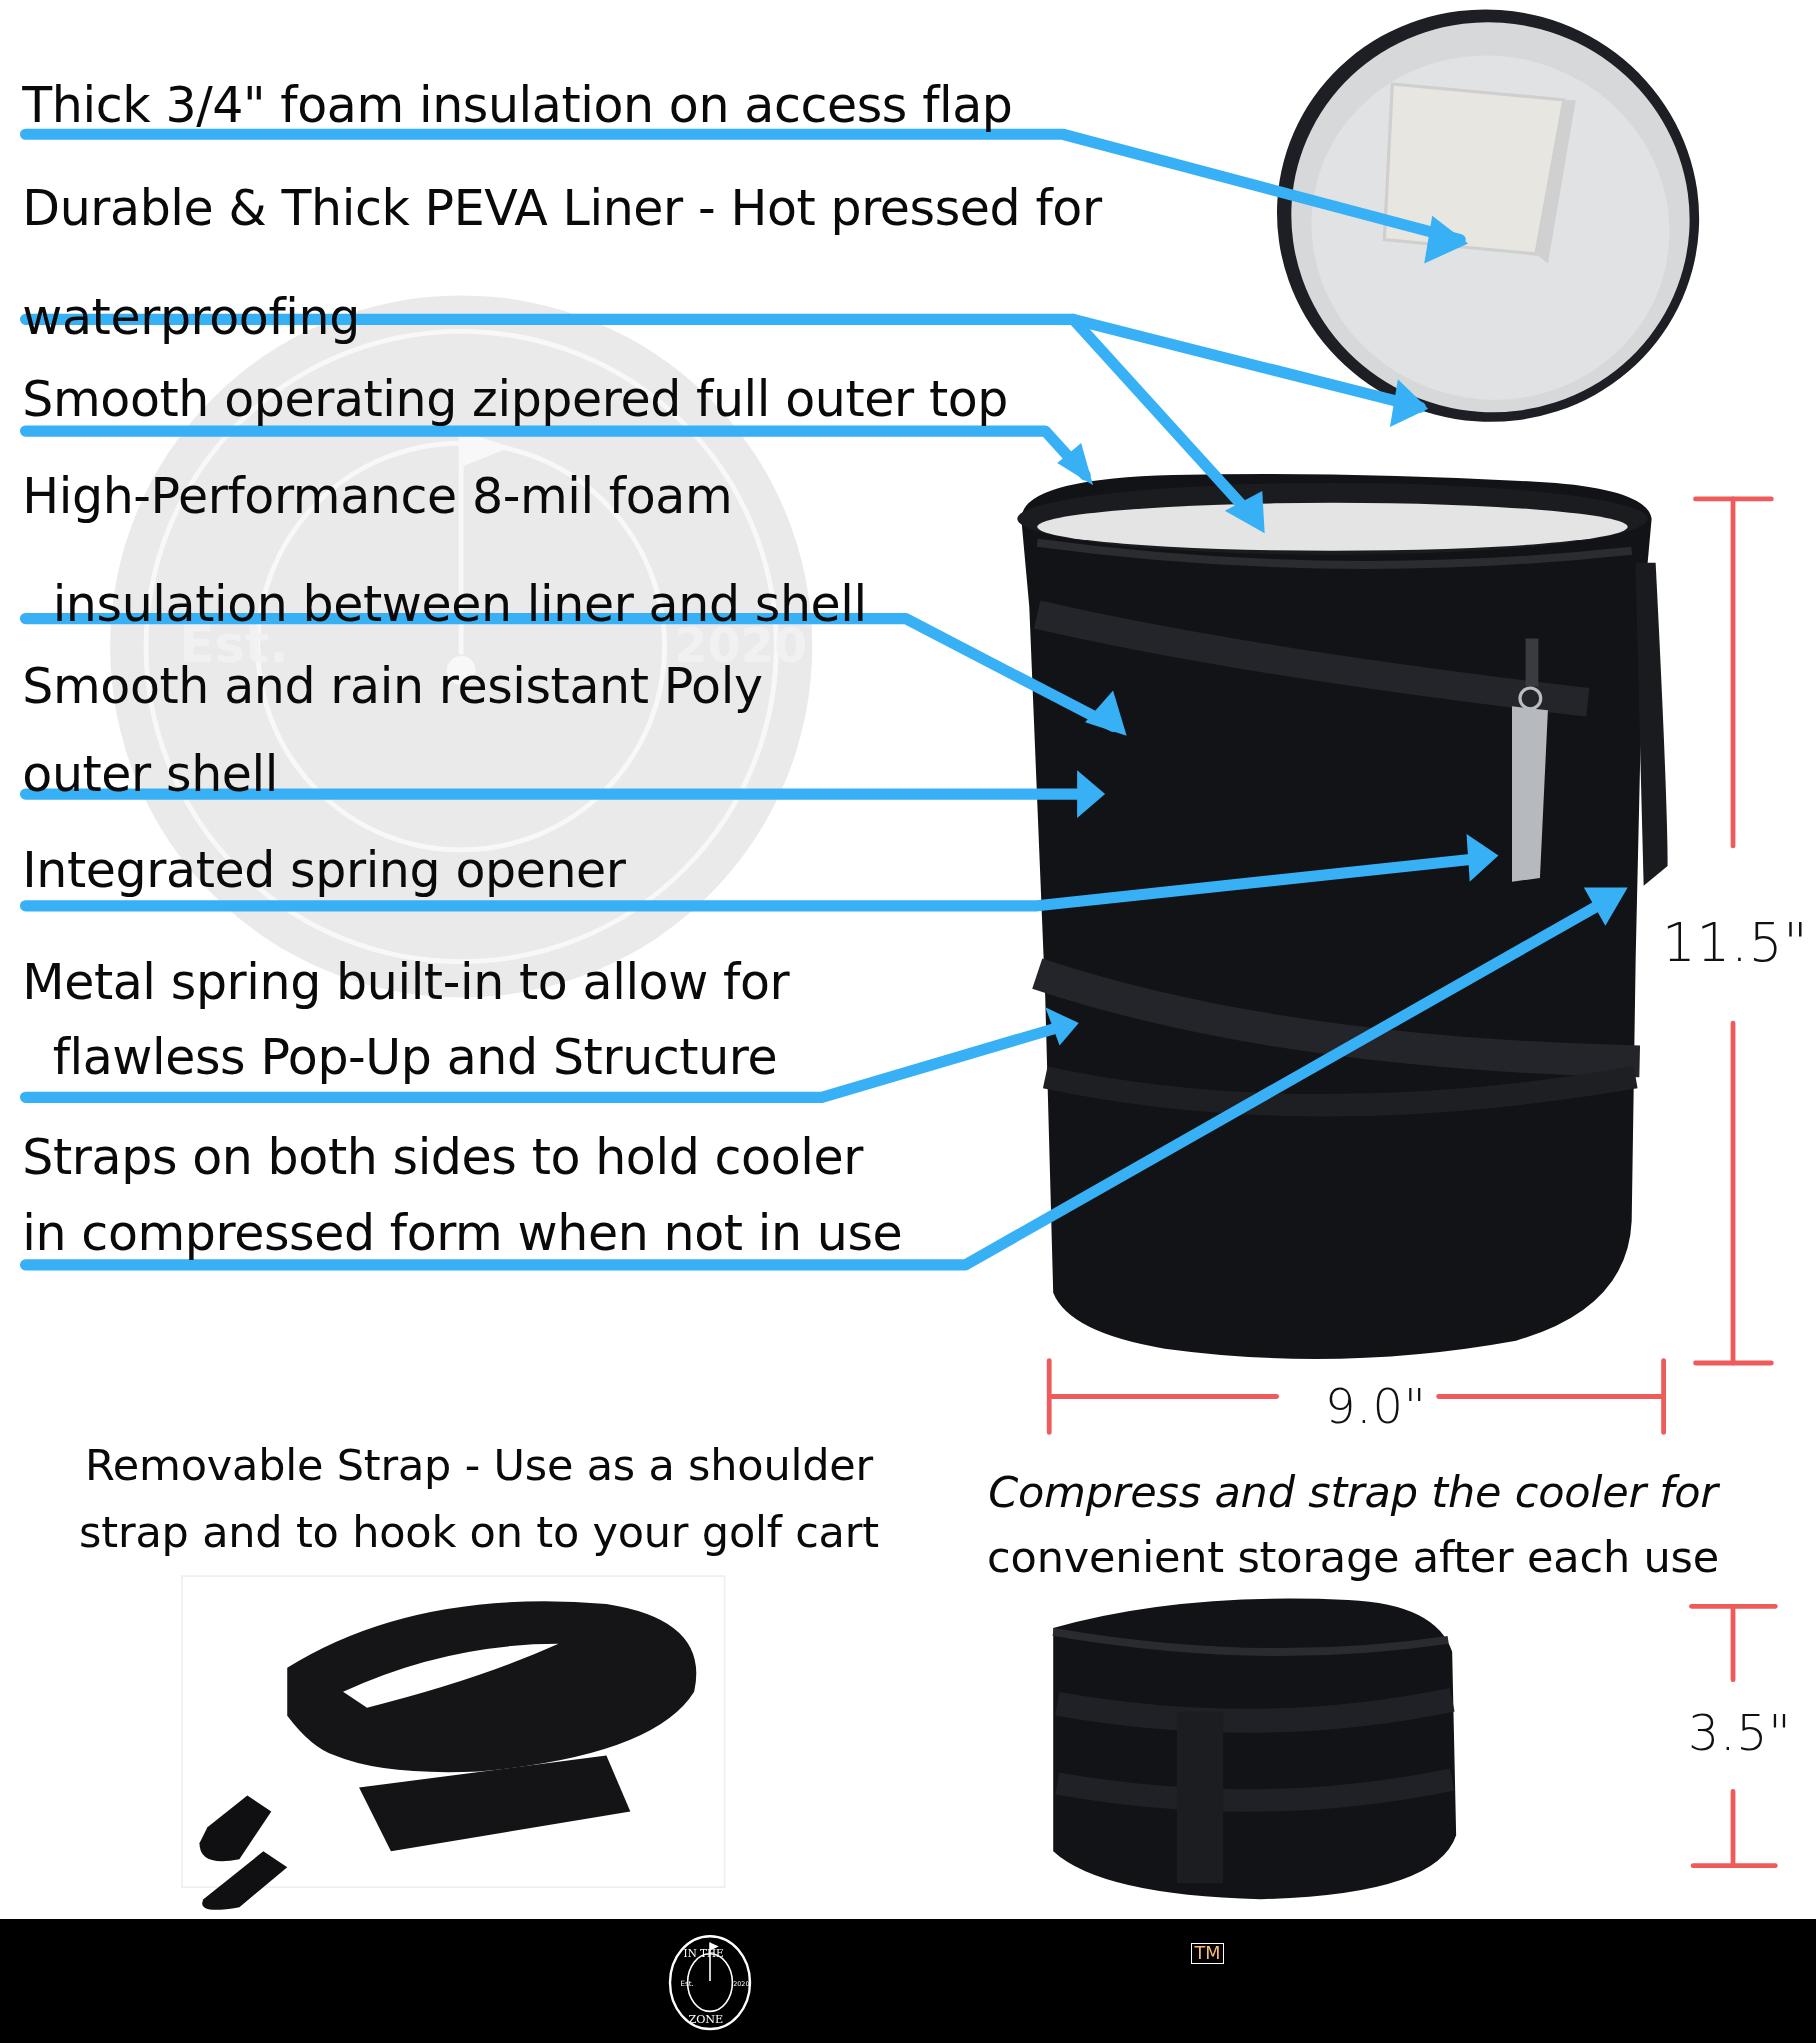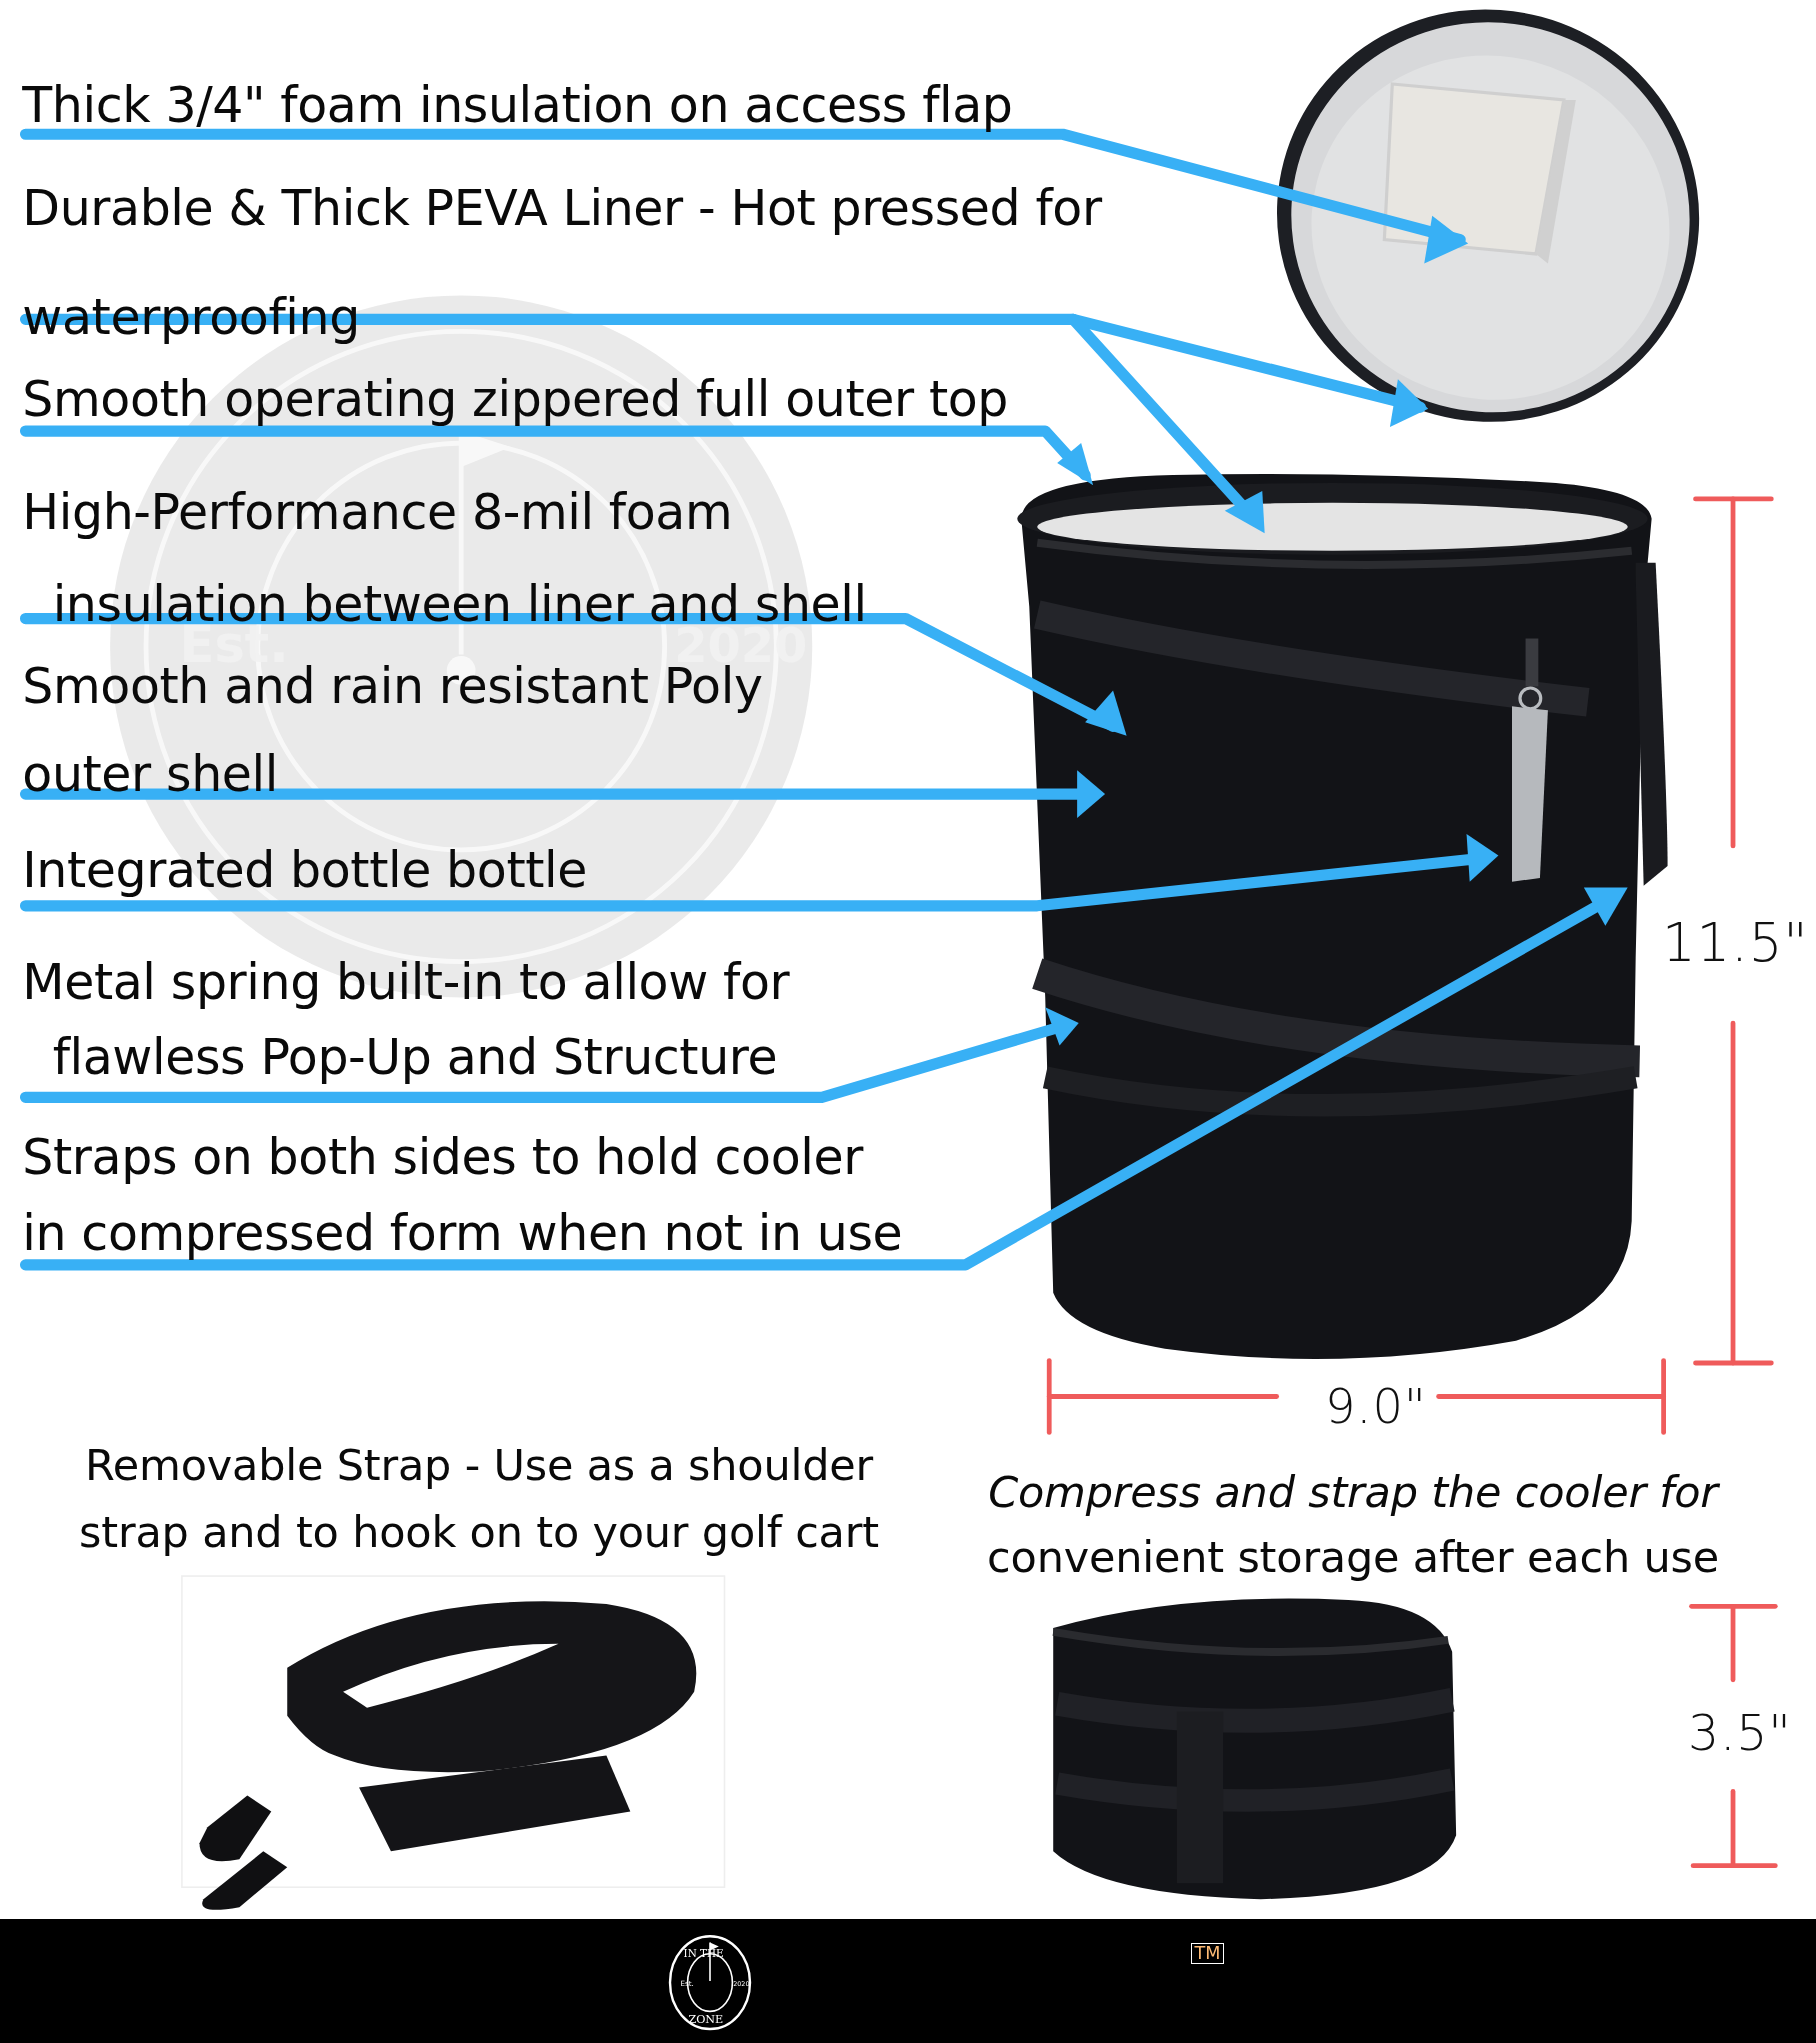--- a/index.html
+++ b/index.html
@@ -117,25 +117,25 @@
     <line x1="2172" y1="2013" x2="2172" y2="2105"></line>
     <line x1="2172" y1="2245" x2="2172" y2="2338"></line>
     <line x1="2122" y1="2338" x2="2225" y2="2338"></line>
   </g>
 </svg>
 
 <div class="feature-text" style="top:81px;">Thick 3/4" foam insulation on access flap</div>
 <div class="feature-text" style="top:184px;">Durable &amp; Thick PEVA Liner - Hot pressed for</div>
 <div class="feature-text" style="top:259px;margin-top:34px;">waterproofing</div>
 <div class="feature-text" style="top:375px;">Smooth operating zippered full outer top</div>
-<div class="feature-text" style="top:488px;text-align:center;">High-Performance 8-mil foam</div>
+<div class="feature-text" style="top:472px;text-align:center;">High-Performance 8-mil foam</div>
 <div class="feature-text" style="top:580px; white-space:pre;text-align:center;">  insulation between liner and shell</div>
 <div class="feature-text" style="top:662px;">Smooth and rain resistant Poly</div>
 <div class="feature-text" style="top:714px;margin-top:36px;">outer shell</div>
-<div class="feature-text" style="top:846px;">Integrated bottle bottle</div>
+<div class="feature-text" style="top:846px;">Integrated spring opener</div>
 <div class="feature-text" style="top:958px;">Metal spring built-in to allow for</div>
 <div class="feature-text" style="top:1033px; white-space:pre;">  flawless Pop-Up and Structure</div>
 <div class="feature-text" style="top:1133px;">Straps on both sides to hold cooler</div>
 <div class="feature-text" style="top:1209px;">in compressed form when not in use</div>
 
 <div class="dim-label" style="left:1662px; top:916px;">11.5"</div>
 <div class="dim-label" style="left:1325px; top:1382px; font-size:48px;">9.0"</div>
 <div class="dim-label" style="left:1688px; top:1709px; font-size:49px;">3.5"</div>
 
 <div class="caption" style="left:0; width:958px; top:1444px;">Removable Strap - Use as a shoulder</div>

